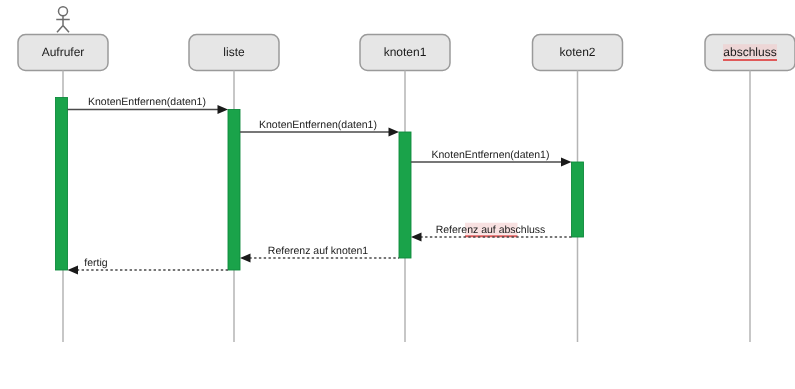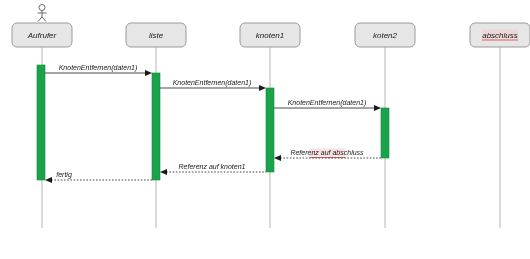--- a/index.html
+++ b/index.html
@@ -12,21 +12,20 @@
     font-family: "Liberation Sans", sans-serif;
     width: 530px;
     height: 259px;
     overflow: hidden;
   }
   #diagram-root {
     position: relative;
     width: 446px;
     height: 259px;
     background: #ffffff;
-    font-style: italic;
   }
   #diagram-svg {
     position: absolute;
     left: 0;
     top: 0;
     width: 530px;
     height: 259px;
     display: block;
   }
   .lifeline-label,

